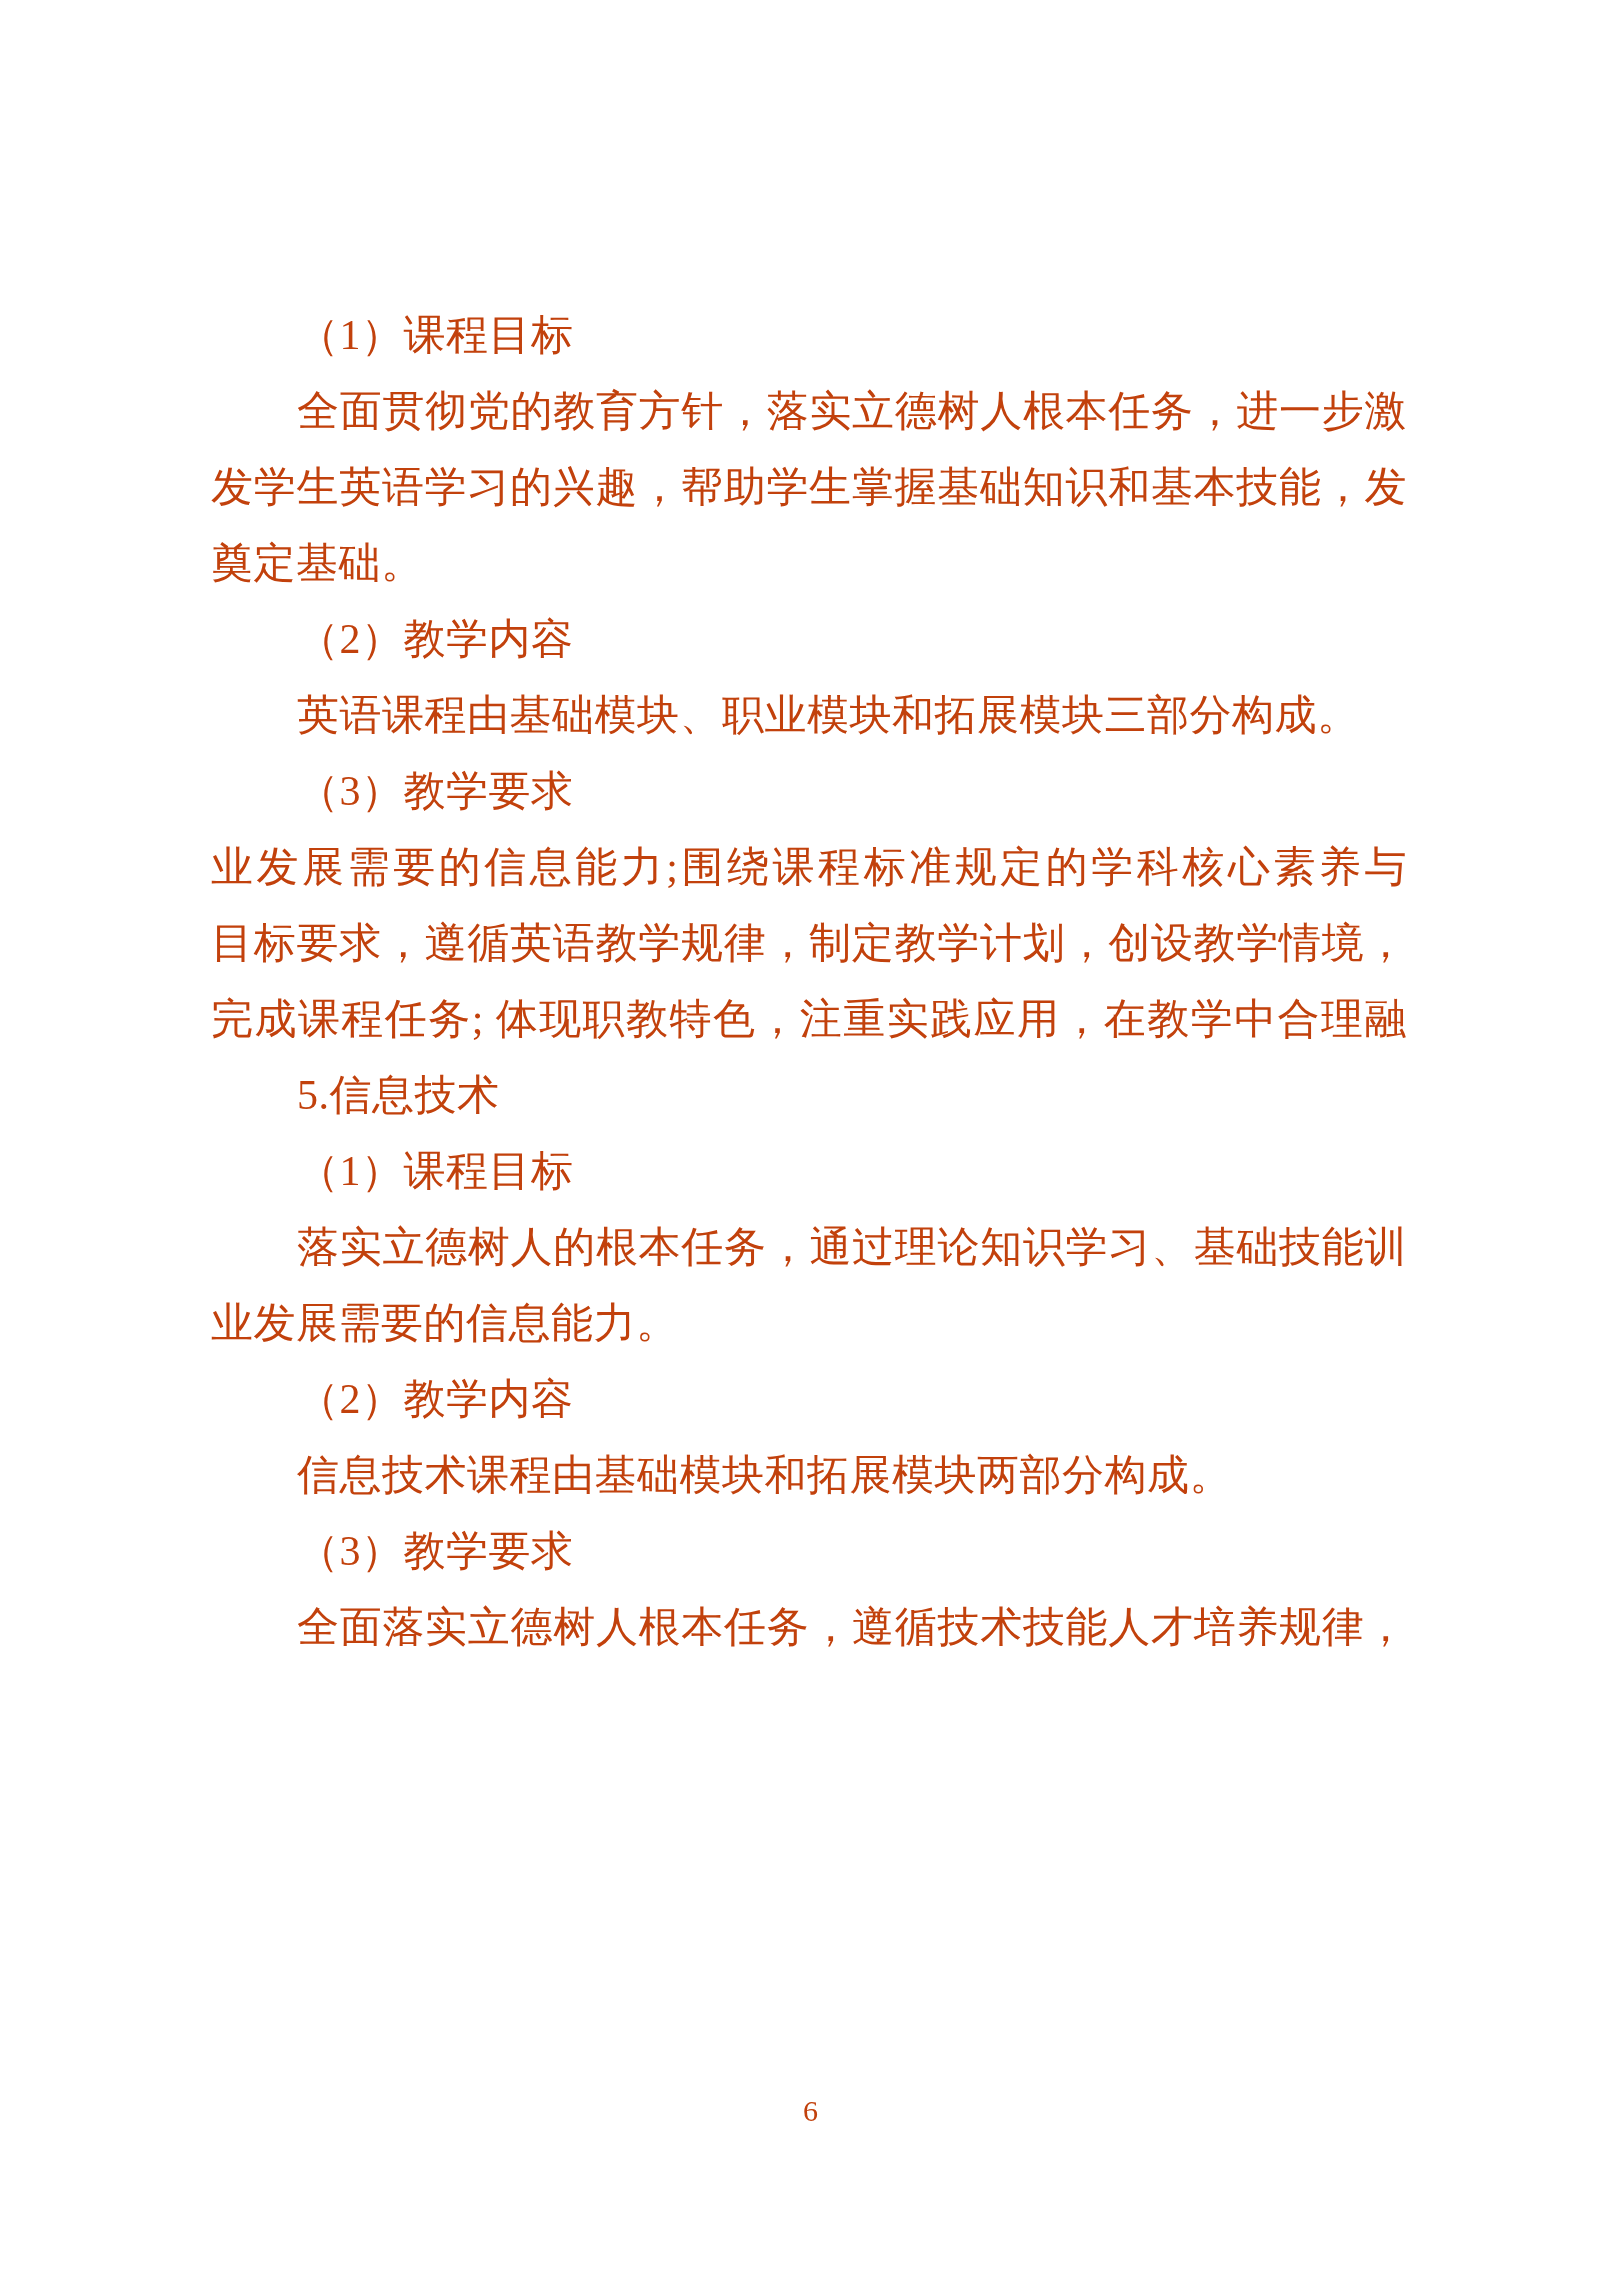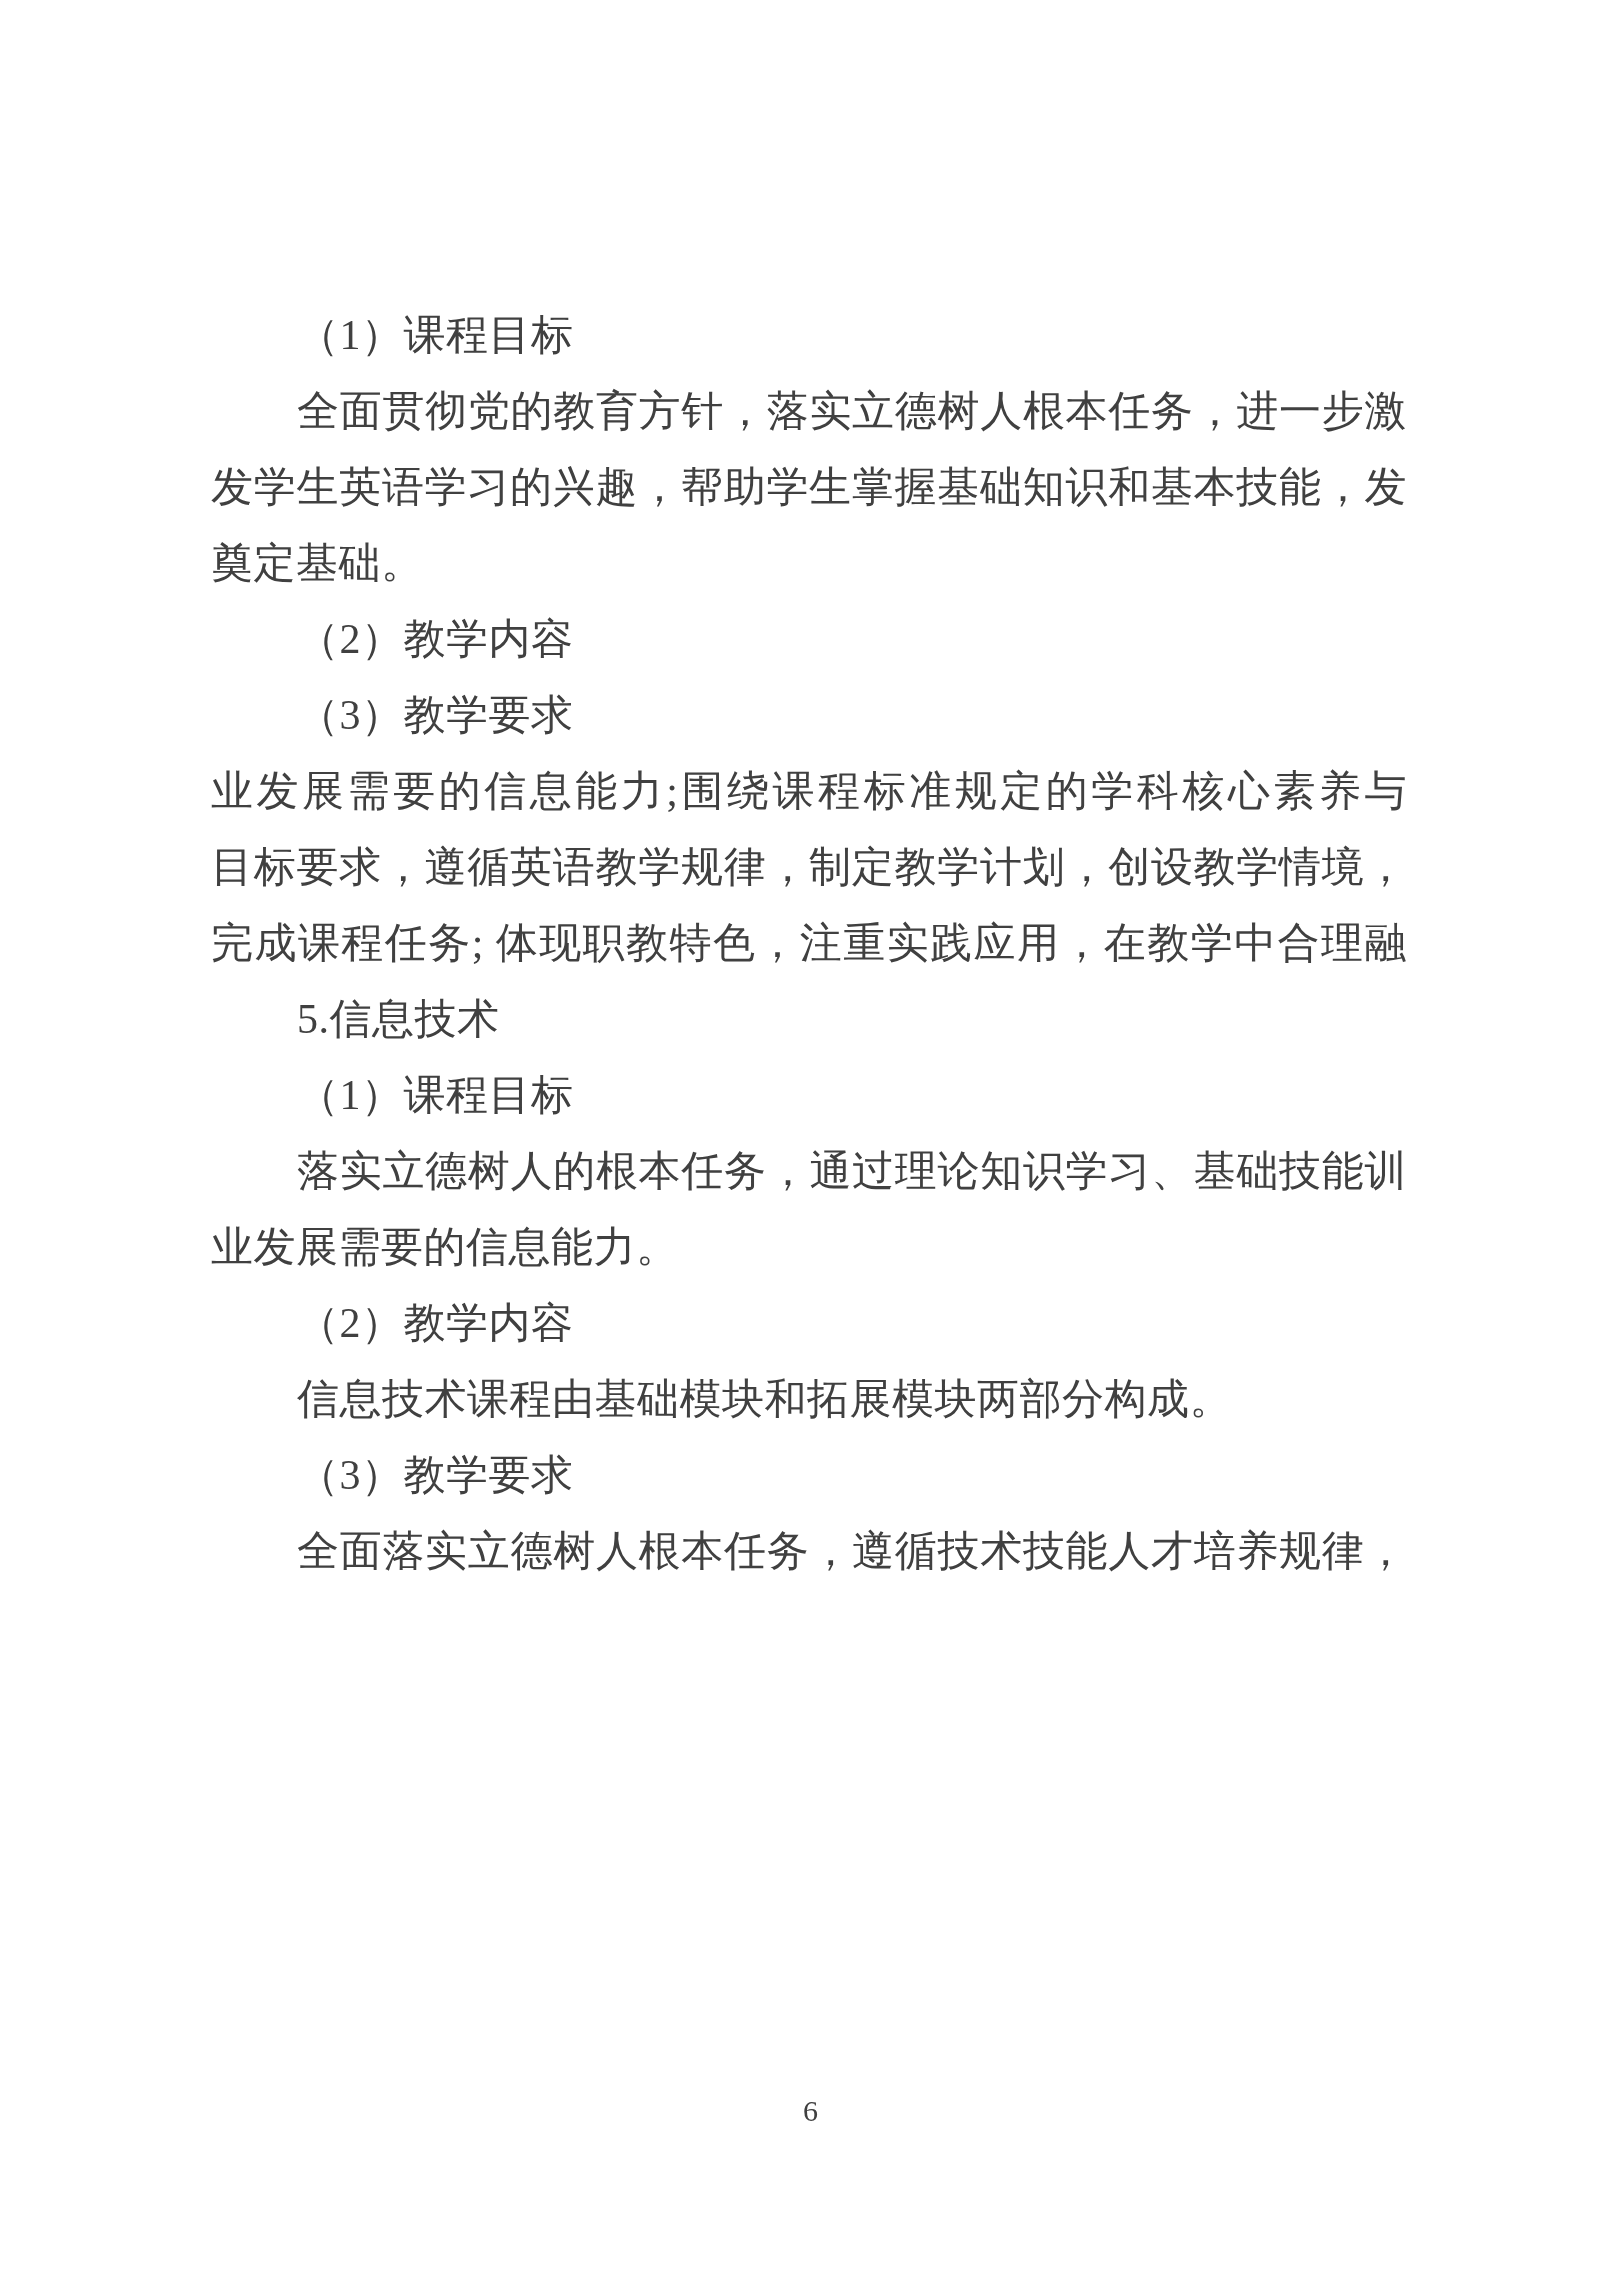--- a/index.html
+++ b/index.html
@@ -5,21 +5,21 @@
   html, body {
     margin: 0;
     padding: 0;
     background: #ffffff;
   }
   .page {
     position: relative;
     width: 1621px;
     height: 2293px;
     background: #ffffff;
-    color: #404040;
+    color: #c2410c;
     font-family: "Liberation Serif", "DejaVu Serif", serif;
     overflow: hidden;
   }
   .content {
     position: absolute;
     left: 211px;
     top: 297px;
     width: 1196px;
   }
   .line {
@@ -54,20 +54,21 @@
 </head>
 <body>
 
 <div class="page">
   <div class="content">
     <div class="line indent">（1）课程目标</div>
     <div class="line indent just">全面贯彻党的教育方针，落实立德树人根本任务，进一步激</div>
     <div class="line just">发学生英语学习的兴趣，帮助学生掌握基础知识和基本技能，发</div>
     <div class="line">奠定基础。</div>
     <div class="line indent">（2）教学内容</div>
+    <div class="line indent">英语课程由基础模块、职业模块和拓展模块三部分构成。</div>
     <div class="line indent">（3）教学要求</div>
     <div class="line just">业发展需要的信息能力;围绕课程标准规定的学科核心素养与</div>
     <div class="line just">目标要求，遵循英语教学规律，制定教学计划，创设教学情境，</div>
     <div class="line just">完成课程任务; 体现职教特色，注重实践应用，在教学中合理融</div>
     <div class="line indent bold">5.信息技术</div>
     <div class="line indent">（1）课程目标</div>
     <div class="line indent just">落实立德树人的根本任务，通过理论知识学习、基础技能训</div>
     <div class="line">业发展需要的信息能力。</div>
     <div class="line indent">（2）教学内容</div>
     <div class="line indent">信息技术课程由基础模块和拓展模块两部分构成。</div>

